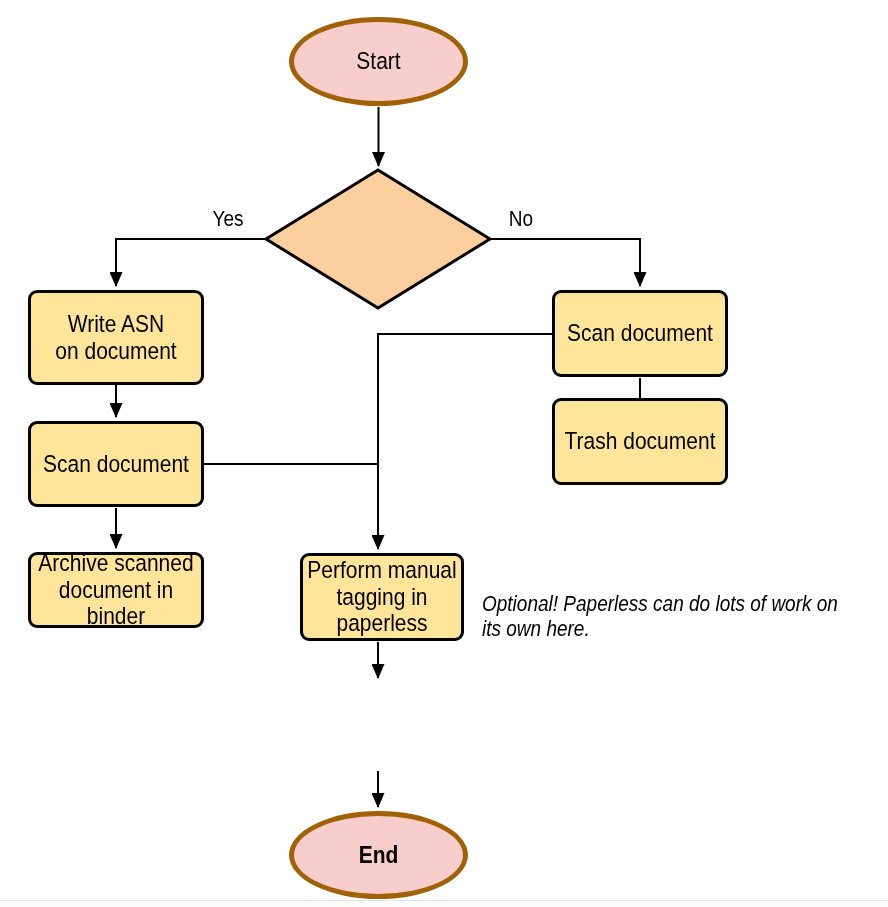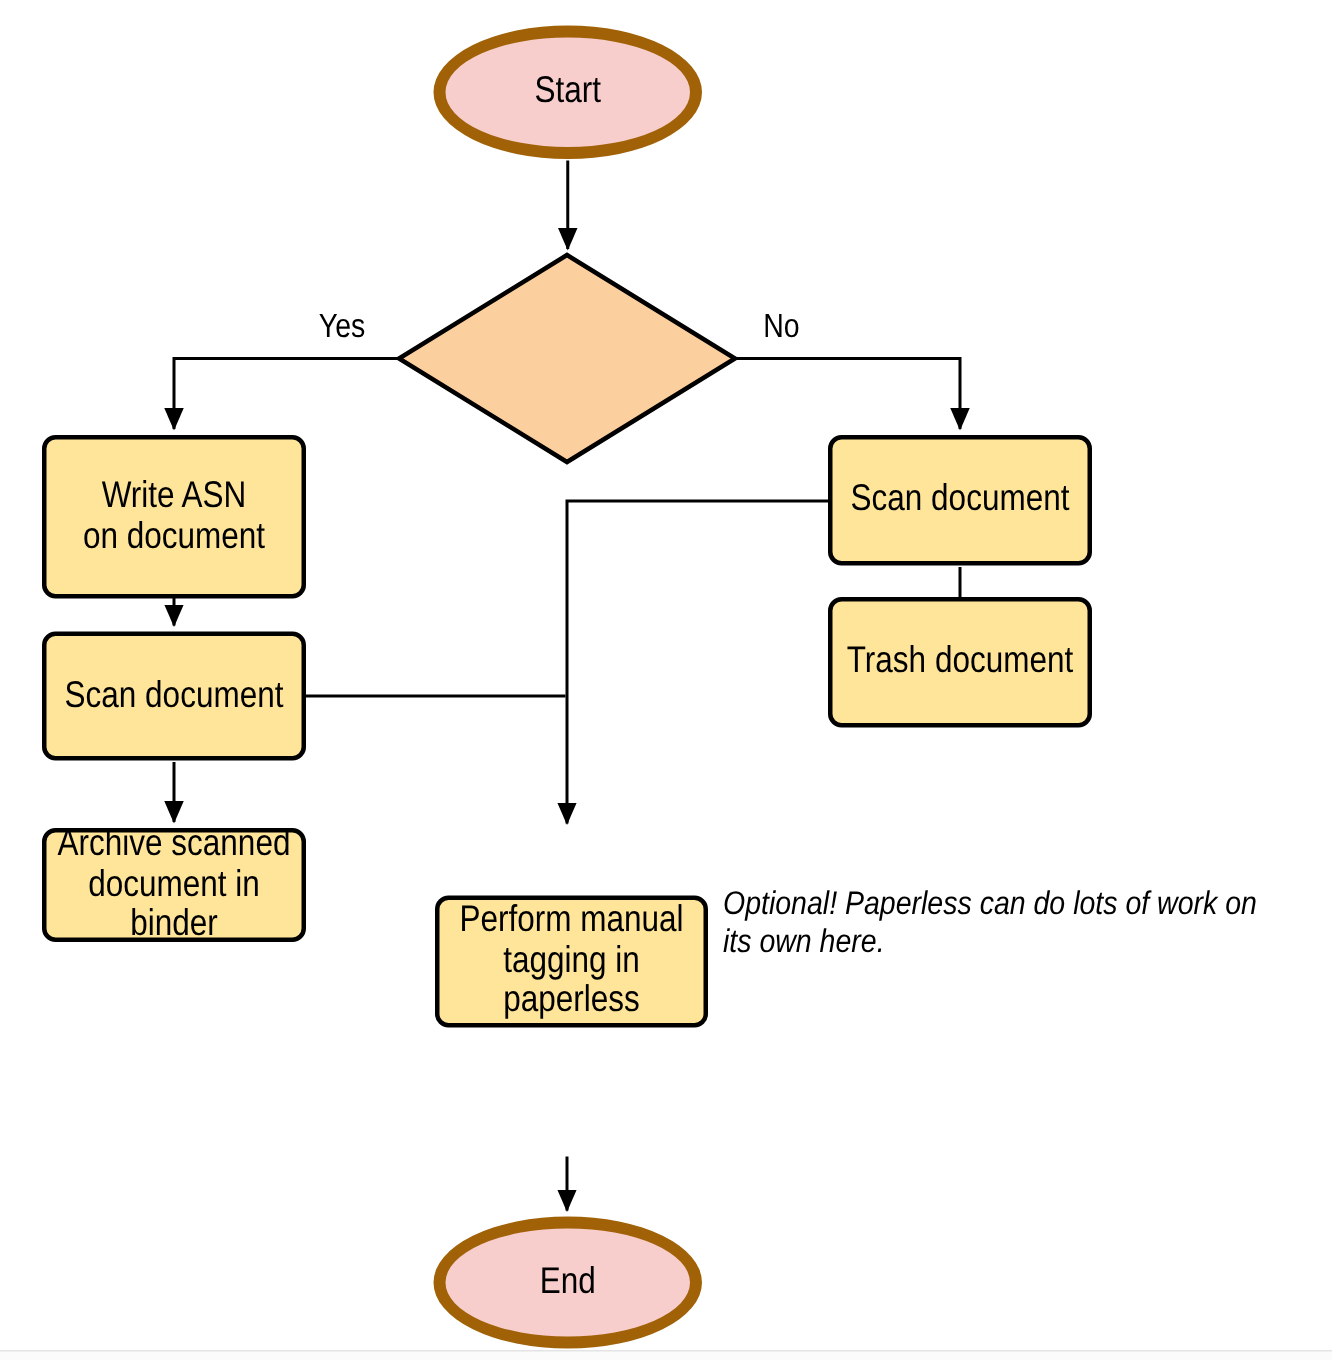--- a/index.html
+++ b/index.html
@@ -25,21 +25,21 @@
     justify-content: center;
     text-align: center;
     box-sizing: border-box;
     z-index: 2;
   }
   .process {
     border: 3px solid #000;
     border-radius: 9px;
   }
   .terminal {
-    border: 8px solid #a16207;
+    border: 5px solid #a16207;
     border-radius: 50%;
   }
   .label-inner {
     white-space: pre-line;
     font-size: 21px;
     line-height: 1.08;
     transform: scaleY(1.18);
   }
   .diamond-label {
     position: absolute;
@@ -74,28 +74,28 @@
     left: 0;
     top: 900px;
     width: 888px;
     height: 7px;
     background: #fbfbfb;
     border-top: 1px solid #e4e4e4;
     z-index: 0;
   }
   
   #node-start     { left: 289px; top: 17px;  width: 179px; height: 89px; }
-  #node-write     { left: 28px;  top: 290px; width: 176px; height: 109px; }
+  #node-write     { left: 28px;  top: 290px; width: 176px; height: 95px; }
   #node-scanL     { left: 28px;  top: 421px; width: 176px; height: 86px; }
   #node-archive   { left: 28px;  top: 552px; width: 176px; height: 76px; }
   #node-scanR     { left: 552px; top: 290px; width: 176px; height: 87px; }
   #node-trash     { left: 552px; top: 398px; width: 176px; height: 87px; }
-  #node-tagging   { left: 290px; top: 553px; width: 182px; height: 88px; margin-top: 44px; }
+  #node-tagging   { left: 300px; top: 553px; width: 164px; height: 88px; }
   #node-remove    { left: 290px; top: 682px; width: 176px; height: 88px; }
-  #node-end       { left: 289px; top: 811px; width: 179px; height: 88px; }
+  #node-end       { left: 289px; top: 811px; width: 179px; height: 88px; font-weight: bold; }
   #decision-label { left: 276px; top: 202px; width: 204px; height: 74px; }
   #label-yes      { left: 203px; top: 208px; width: 50px; }
   #label-no       { left: 496px; top: 208px; width: 50px; }
 </style>
 </head>
 <body>
 
 <div class="canvas">
 
   <svg class="layer">

